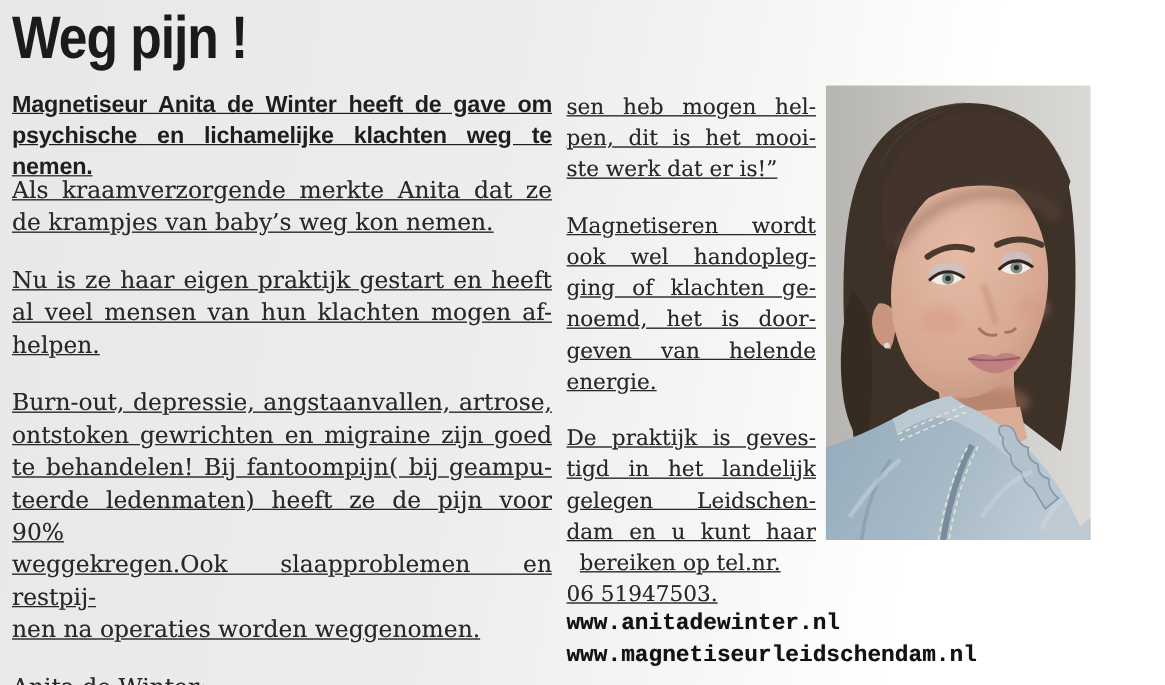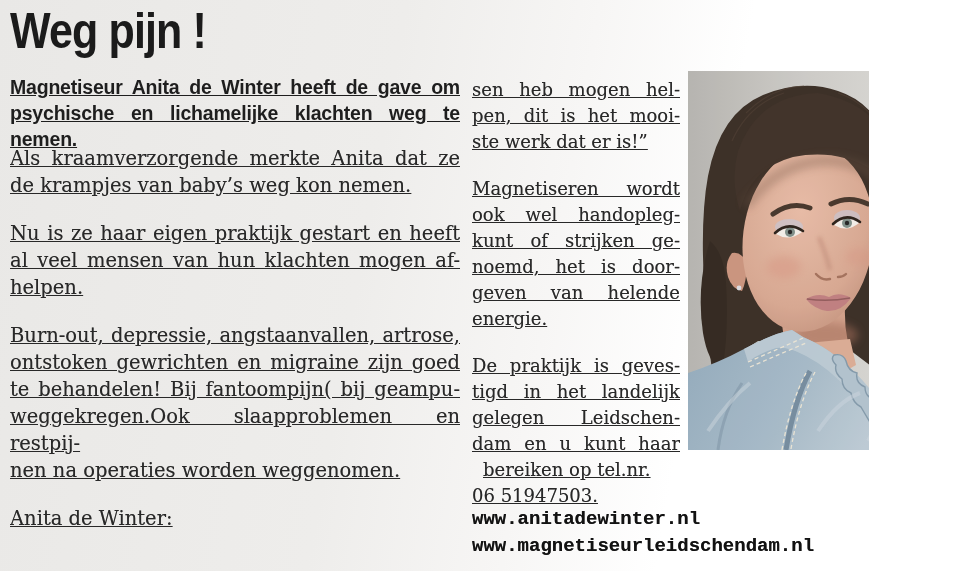--- a/index.html
+++ b/index.html
@@ -1,18 +1,18 @@
 <!DOCTYPE html>
 <html><head>
 <meta charset="utf-8">
 <style>
   html,body { margin:0; padding:0; }
   body { width:971px; height:571px; overflow:hidden; }
   .page {
-    position:relative; width:869px; height:571px; overflow:hidden;
+    position:relative; width:971px; height:571px; overflow:hidden;
     background:linear-gradient(100deg, #e9e8e6 0%, #eeedeb 42%, #f7f6f5 62%, #ffffff 78%, #ffffff 100%);
   }
   .title {
     position:absolute; left:10px; top:2px;
     font-family:"Liberation Sans", sans-serif; font-weight:700;
     font-size:50px; letter-spacing:-1px; color:#1b1b1b;
     transform:scaleX(.86); transform-origin:left top; white-space:nowrap;
   }
   .intro {
     position:absolute; left:10px; top:74px; width:450px;
@@ -57,38 +57,39 @@
       </div>
     <div class="para">
         <div class="line" style="text-align-last: justify;">Nu is ze haar eigen praktijk gestart en heeft</div>
         <div class="line" style="text-align-last: justify;">al veel mensen van hun klachten mogen af-</div>
         <div class="line" style="text-align-last: left;">helpen.</div>
       </div>
     <div class="para">
         <div class="line" style="text-align-last: justify;">Burn-out, depressie, angstaanvallen, artrose,</div>
         <div class="line" style="text-align-last: justify;">ontstoken gewrichten en migraine zijn goed</div>
         <div class="line" style="text-align-last: justify;">te behandelen! Bij fantoompijn( bij geampu-</div>
+        <div class="line" style="text-align-last: justify;">teerde ledenmaten) heeft ze de pijn voor 90%</div>
         <div class="line" style="text-align-last: justify;">weggekregen.Ook slaapproblemen en restpij-</div>
         <div class="line" style="text-align-last: left;">nen na operaties worden weggenomen.</div>
       </div>
     <div class="para">
         <div class="line" style="text-align-last: left;">Anita de Winter:</div>
       </div>
   </div>
 
   <div class="col col-mid">
     <div class="para">
         <div class="line" style="text-align-last: justify;">sen heb mogen hel-</div>
         <div class="line" style="text-align-last: justify;">pen, dit is het mooi-</div>
         <div class="line" style="text-align-last: left;">ste werk dat er is!”</div>
       </div>
     <div class="para">
         <div class="line" style="text-align-last: justify;">Magnetiseren wordt</div>
         <div class="line" style="text-align-last: justify;">ook wel handopleg-</div>
-        <div class="line" style="text-align-last: justify;">kunt of strijken ge-</div>
+        <div class="line" style="text-align-last: justify;">ging of klachten ge-</div>
         <div class="line" style="text-align-last: justify;">noemd, het is door-</div>
         <div class="line" style="text-align-last: justify;">geven van helende</div>
         <div class="line" style="text-align-last: left;">energie.</div>
       </div>
     <div class="para">
         <div class="line" style="text-align-last: justify;">De praktijk is geves-</div>
         <div class="line" style="text-align-last: justify;">tigd in het landelijk</div>
         <div class="line" style="text-align-last: justify;">gelegen Leidschen-</div>
         <div class="line" style="text-align-last: justify;">dam en u kunt haar</div>
         <div class="line" style="text-align-last: left; margin-left: 11px;">bereiken op tel.nr.</div>

